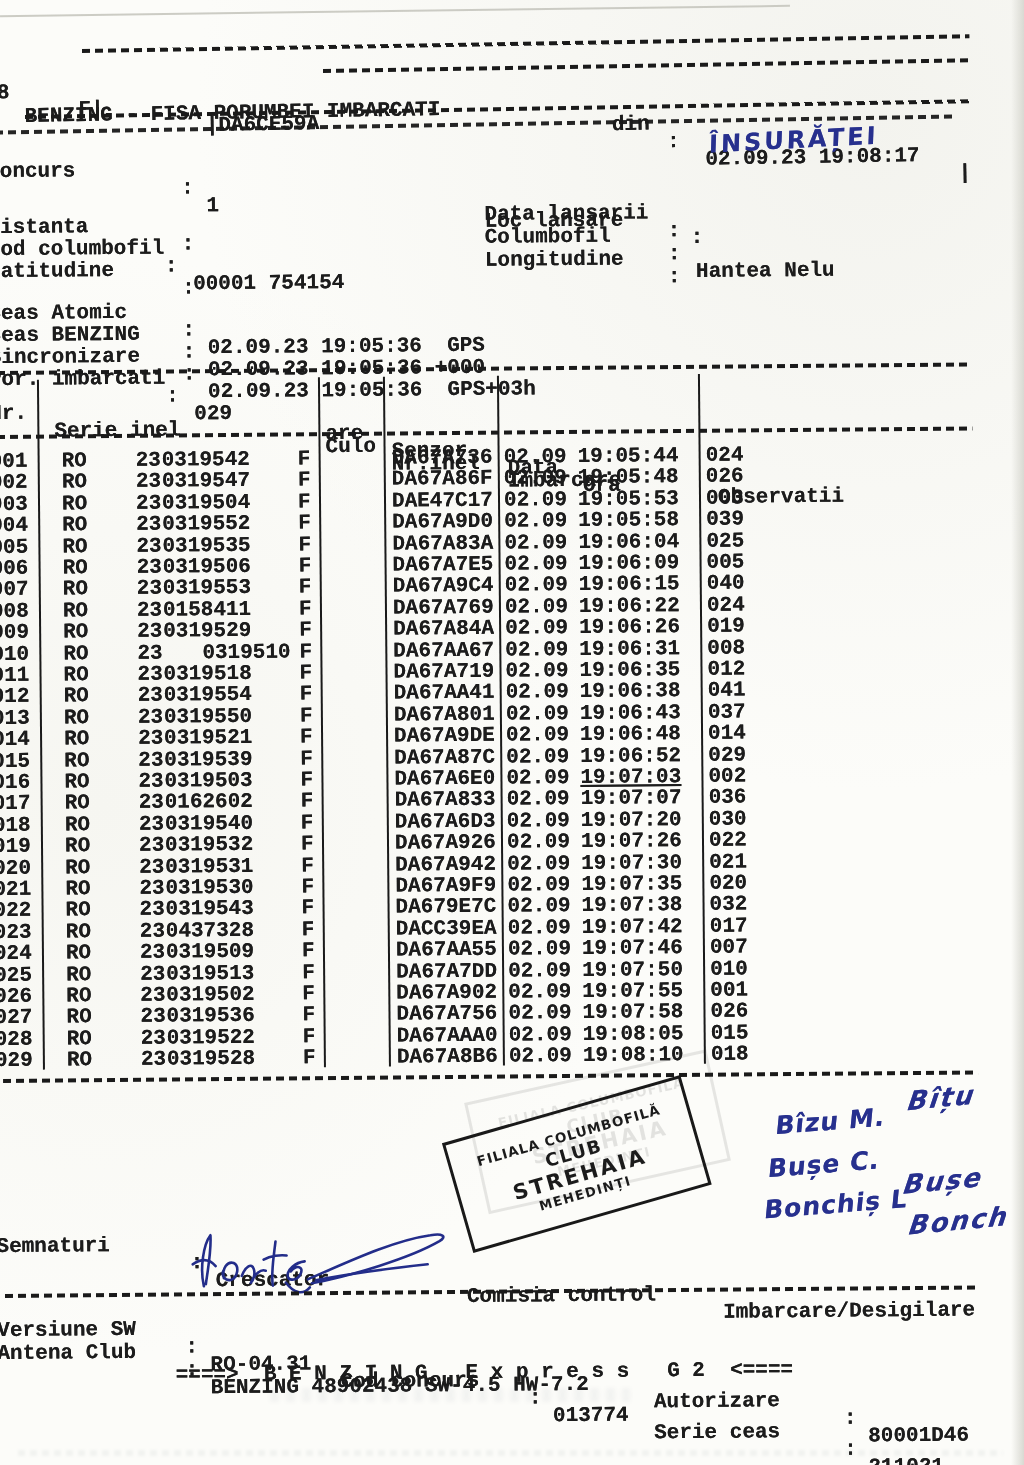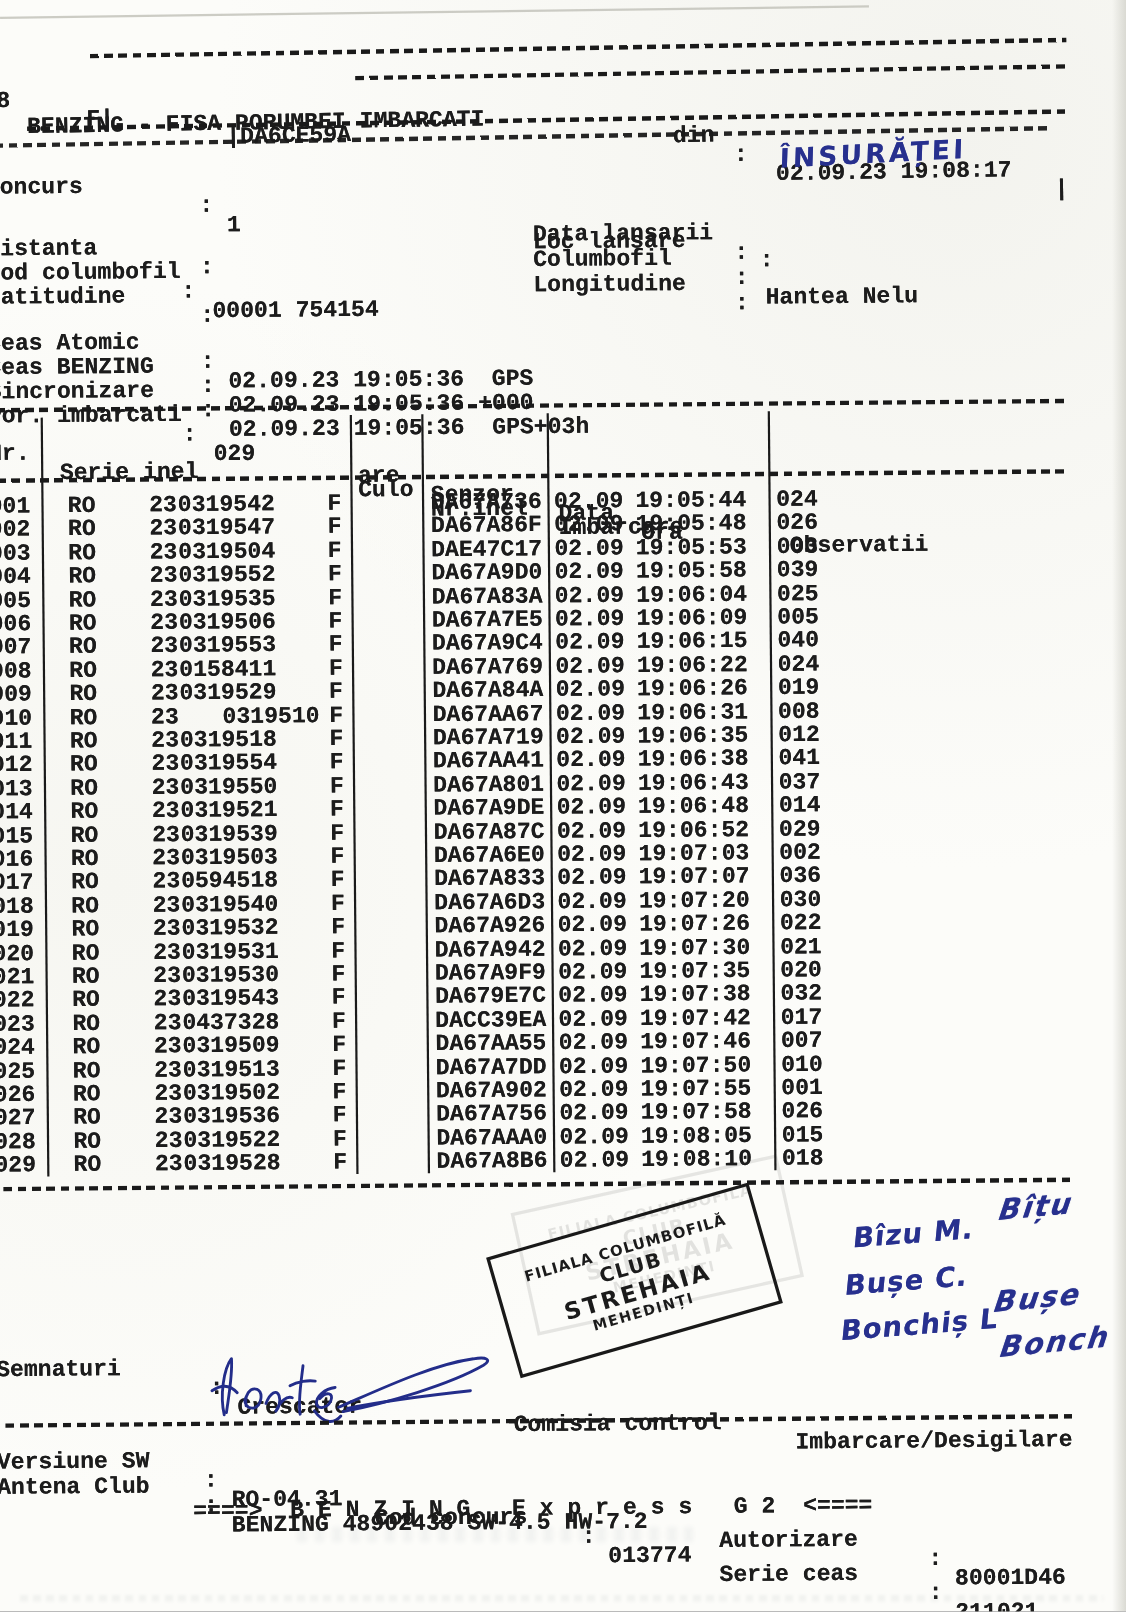--- a/index.html
+++ b/index.html
@@ -319,28 +319,28 @@
           <span class="t" style="left: 708px;">029</span>
         </div>
         <div class="trow" style="top: 772px;">
           <span class="t" style="left: -8px;">016</span>
           <span class="t" style="left: 64px;">RO</span>
           <span class="t" style="left: 138px;">23</span>
           <span class="t" style="left: 164px;">0319503</span>
           <span class="t" style="left: 300px;">F</span>
           <span class="t" style="left: 394px;">DA67A6E0</span>
           <span class="t" style="left: 506px;">02.09</span>
-          <span class="t" style="left: 580px;">19:07:03</span>
+          <span class="t" style="left: 580px; text-decoration: underline;">19:07:03</span>
           <span class="t" style="left: 708px;">002</span>
         </div>
         <div class="trow" style="top: 793.4px;">
           <span class="t" style="left: -8px;">017</span>
           <span class="t" style="left: 64px;">RO</span>
           <span class="t" style="left: 138px;">23</span>
-          <span class="t" style="left: 164px;">0594518</span>
+          <span class="t" style="left: 164px;">0162602</span>
           <span class="t" style="left: 300px;">F</span>
           <span class="t" style="left: 394px;">DA67A833</span>
           <span class="t" style="left: 506px;">02.09</span>
           <span class="t" style="left: 580px;">19:07:07</span>
           <span class="t" style="left: 708px;">036</span>
         </div>
         <div class="trow" style="top: 814.8px;">
           <span class="t" style="left: -8px;">018</span>
           <span class="t" style="left: 64px;">RO</span>
           <span class="t" style="left: 138px;">23</span>

